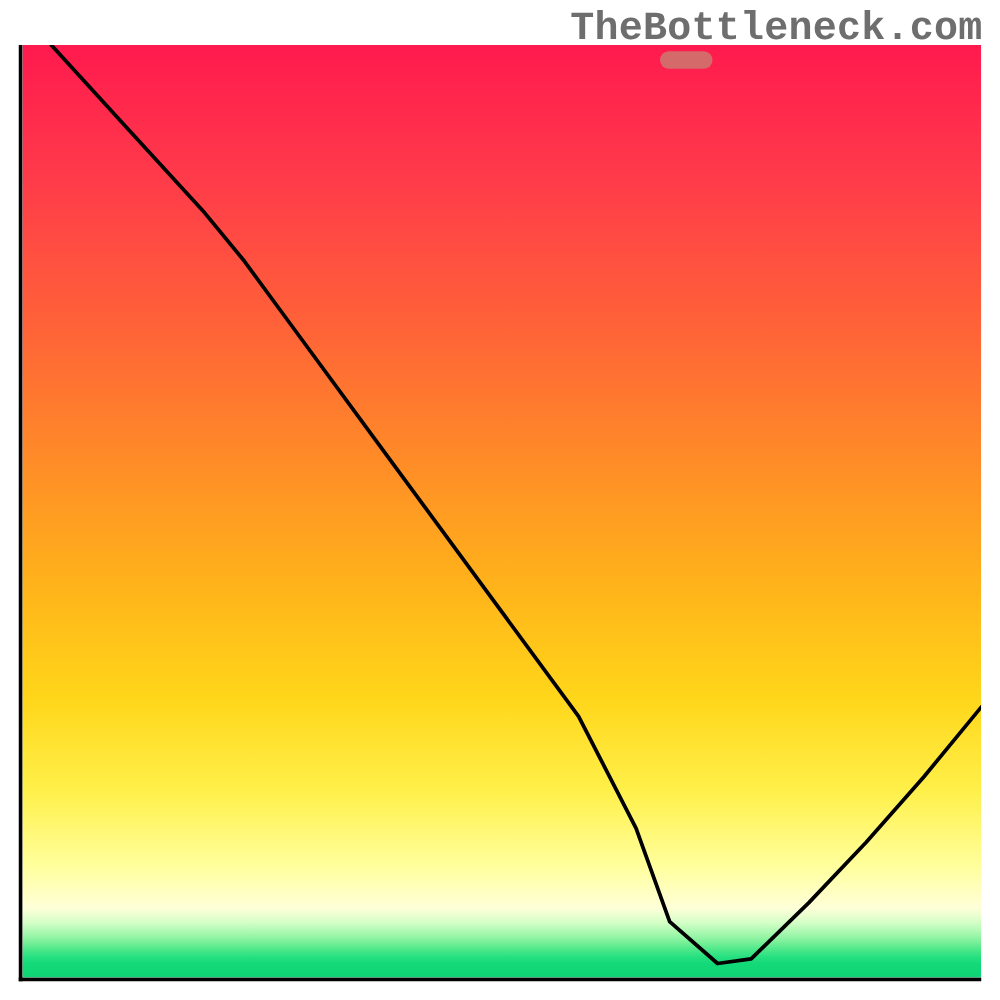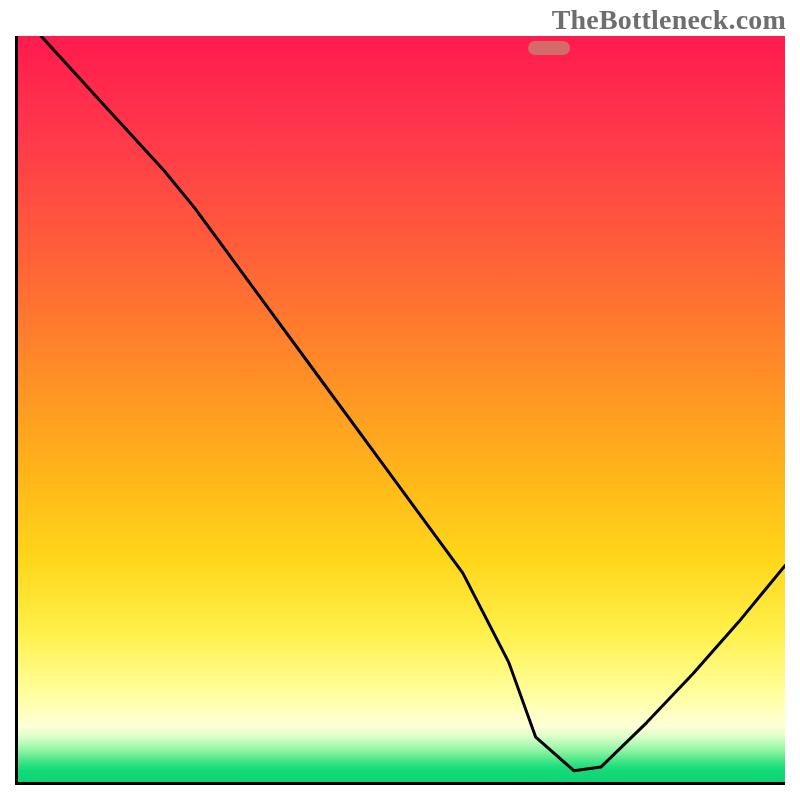--- a/index.html
+++ b/index.html
@@ -12,25 +12,25 @@
   }
   .stage {
     position: relative;
     width: 800px;
     height: 800px;
   }
   .watermark {
     position: absolute;
     top: 4px;
     right: 14px;
-    font-size: 28px;
+    font-size: 32px;
     font-weight: 600;
     color: #6e6e6e;
     letter-spacing: 0.2px;
-    font-family: Liberation Serif, serif;
+    font-family: Liberation Mono, monospace;
   }
   .plot {
     position: absolute;
     left: 15px;
     top: 36px;
     width: 770px;
     height: 749px;
     border-left: 3px solid #000;
     border-bottom: 3px solid #000;
     box-sizing: border-box;

